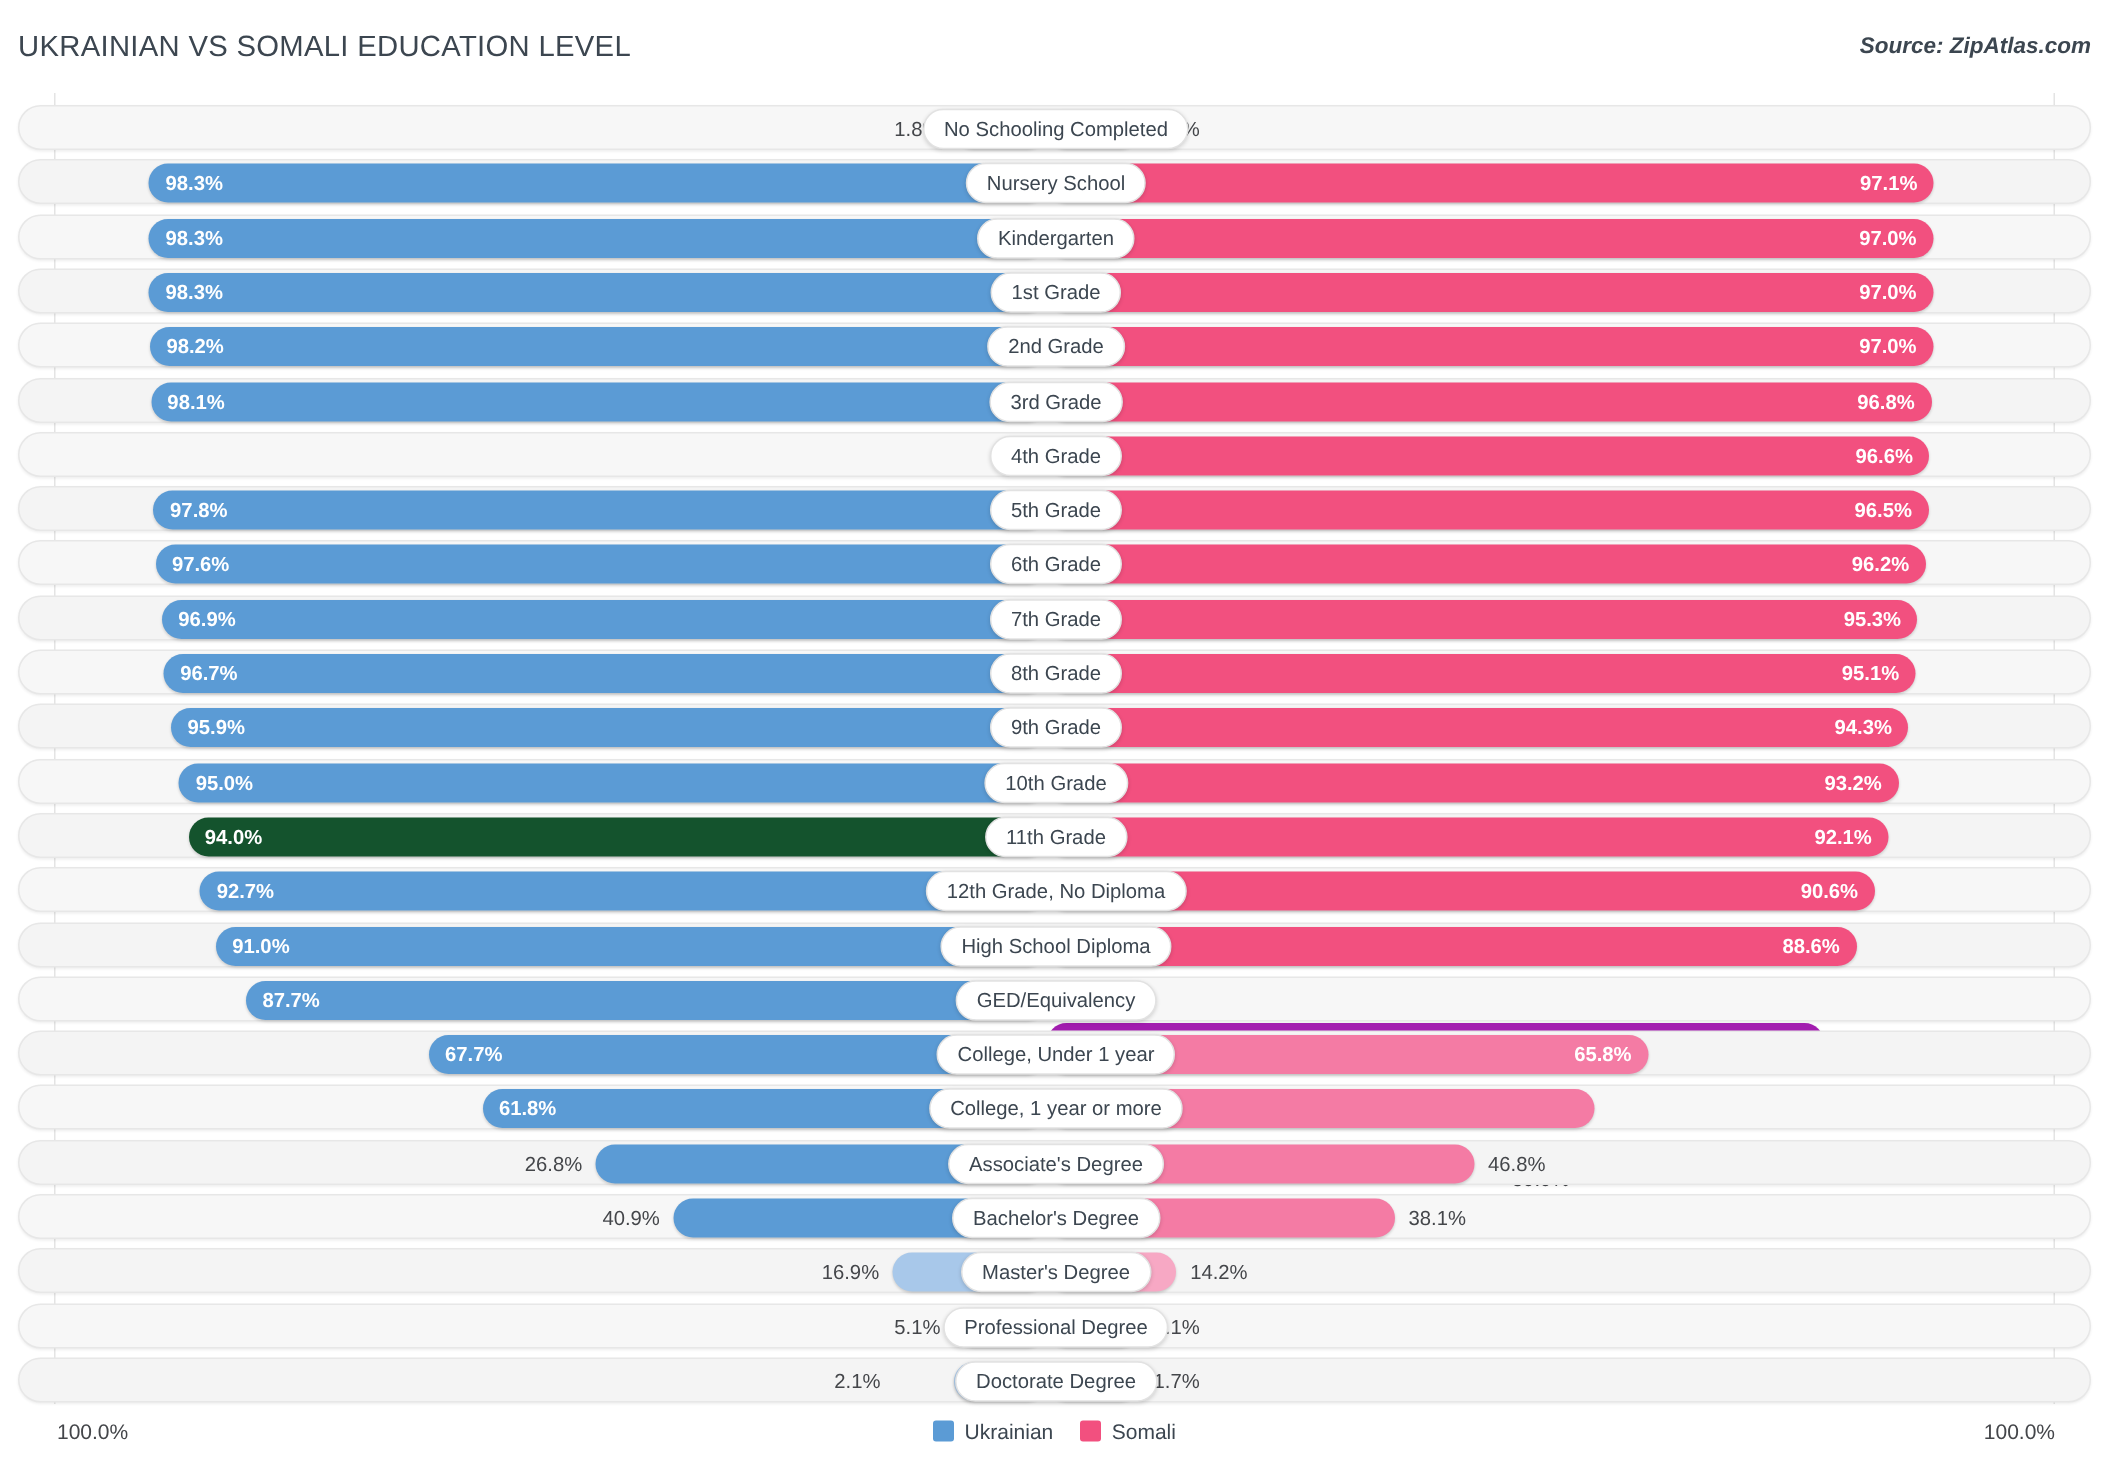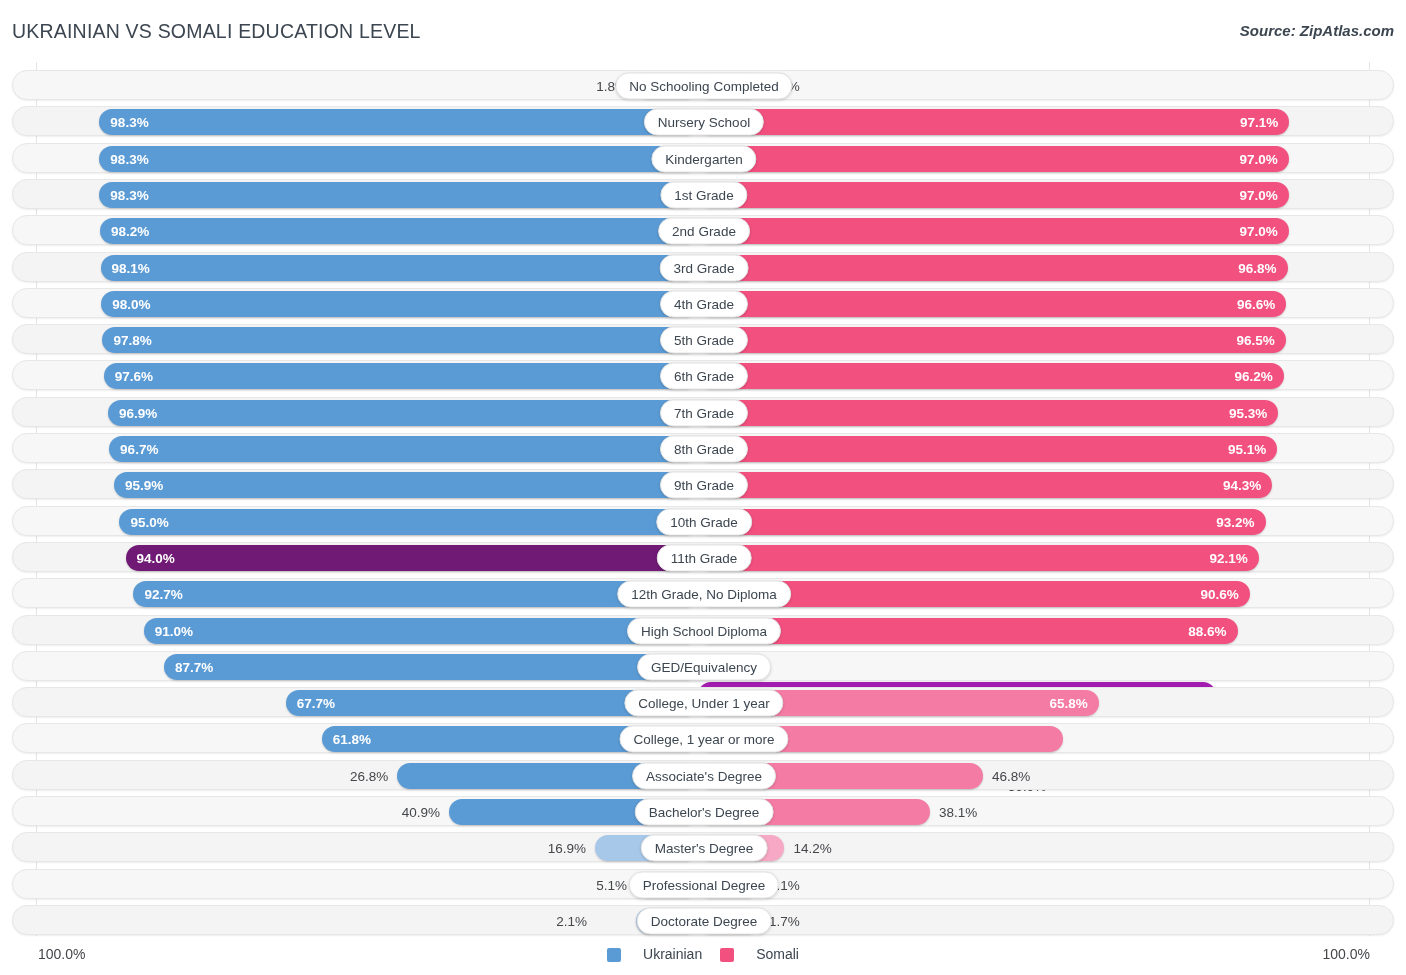--- a/index.html
+++ b/index.html
@@ -80,21 +80,21 @@
   }
   .axis-label{
     position:absolute;top:10px;font-size:14px;color:#44464a;white-space:nowrap;
   }
   #axis-left{left:38px;}
   #axis-right{right:36px;}
   #legend{
     position:absolute;left:0;right:0;top:10px;
     display:flex;justify-content:center;align-items:center;gap:18px;
   }
-  .legend-item{display:flex;align-items:flex-end;gap:22px;}
+  .legend-item{display:flex;align-items:center;gap:7px;}
   .legend-swatch{width:14px;height:14px;border-radius:2px;display:inline-block;}
   .legend-text{font-size:14px;color:#3c4650;white-space:nowrap;}
 </style>
 </head>
 <body>
 
 <div id="header">
   <div id="chart-title">UKRAINIAN VS SOMALI EDUCATION LEVEL</div>
   <div id="source-label">Source: ZipAtlas.com</div>
 </div>
@@ -162,23 +162,20 @@
             <span>98.1%</span>
           </div>
           <div class="bar right" style="left: 685px; width: 589.512px; background: rgb(242, 80, 127);">
             <span>96.8%</span>
           </div>
           <div class="cat">3rd Grade</div>
         </div>
       </div>
       <div class="row" style="top: 225.8px;">
         <div class="barwrap">
-          <div class="bar left" style="right: 697px; width: 596.82px; background: rgb(91, 155, 213);">
-            <span>98.0%</span>
-          </div>
           <div class="bar right" style="left: 685px; width: 588.294px; background: rgb(242, 80, 127);">
             <span>96.6%</span>
           </div>
           <div class="cat">4th Grade</div>
         </div>
       </div>
       <div class="row alt" style="top: 262.1px;">
         <div class="barwrap">
           <div class="bar left" style="right: 697px; width: 595.602px; background: rgb(91, 155, 213);">
             <span>97.8%</span>
@@ -239,21 +236,21 @@
             <span>95.0%</span>
           </div>
           <div class="bar right" style="left: 685px; width: 567.588px; background: rgb(242, 80, 127);">
             <span>93.2%</span>
           </div>
           <div class="cat">10th Grade</div>
         </div>
       </div>
       <div class="row alt" style="top: 479.9px;">
         <div class="barwrap">
-          <div class="bar left" style="right: 697px; width: 572.46px; background: #701a75;">
+          <div class="bar left" style="right: 697px; width: 572.46px; background: #14532d;">
             <span>94.0%</span>
           </div>
           <div class="bar right" style="left: 685px; width: 560.889px; background: rgb(242, 80, 127);">
             <span>92.1%</span>
           </div>
           <div class="cat">11th Grade</div>
         </div>
       </div>
       <div class="row" style="top: 516.2px;">
         <div class="barwrap">

